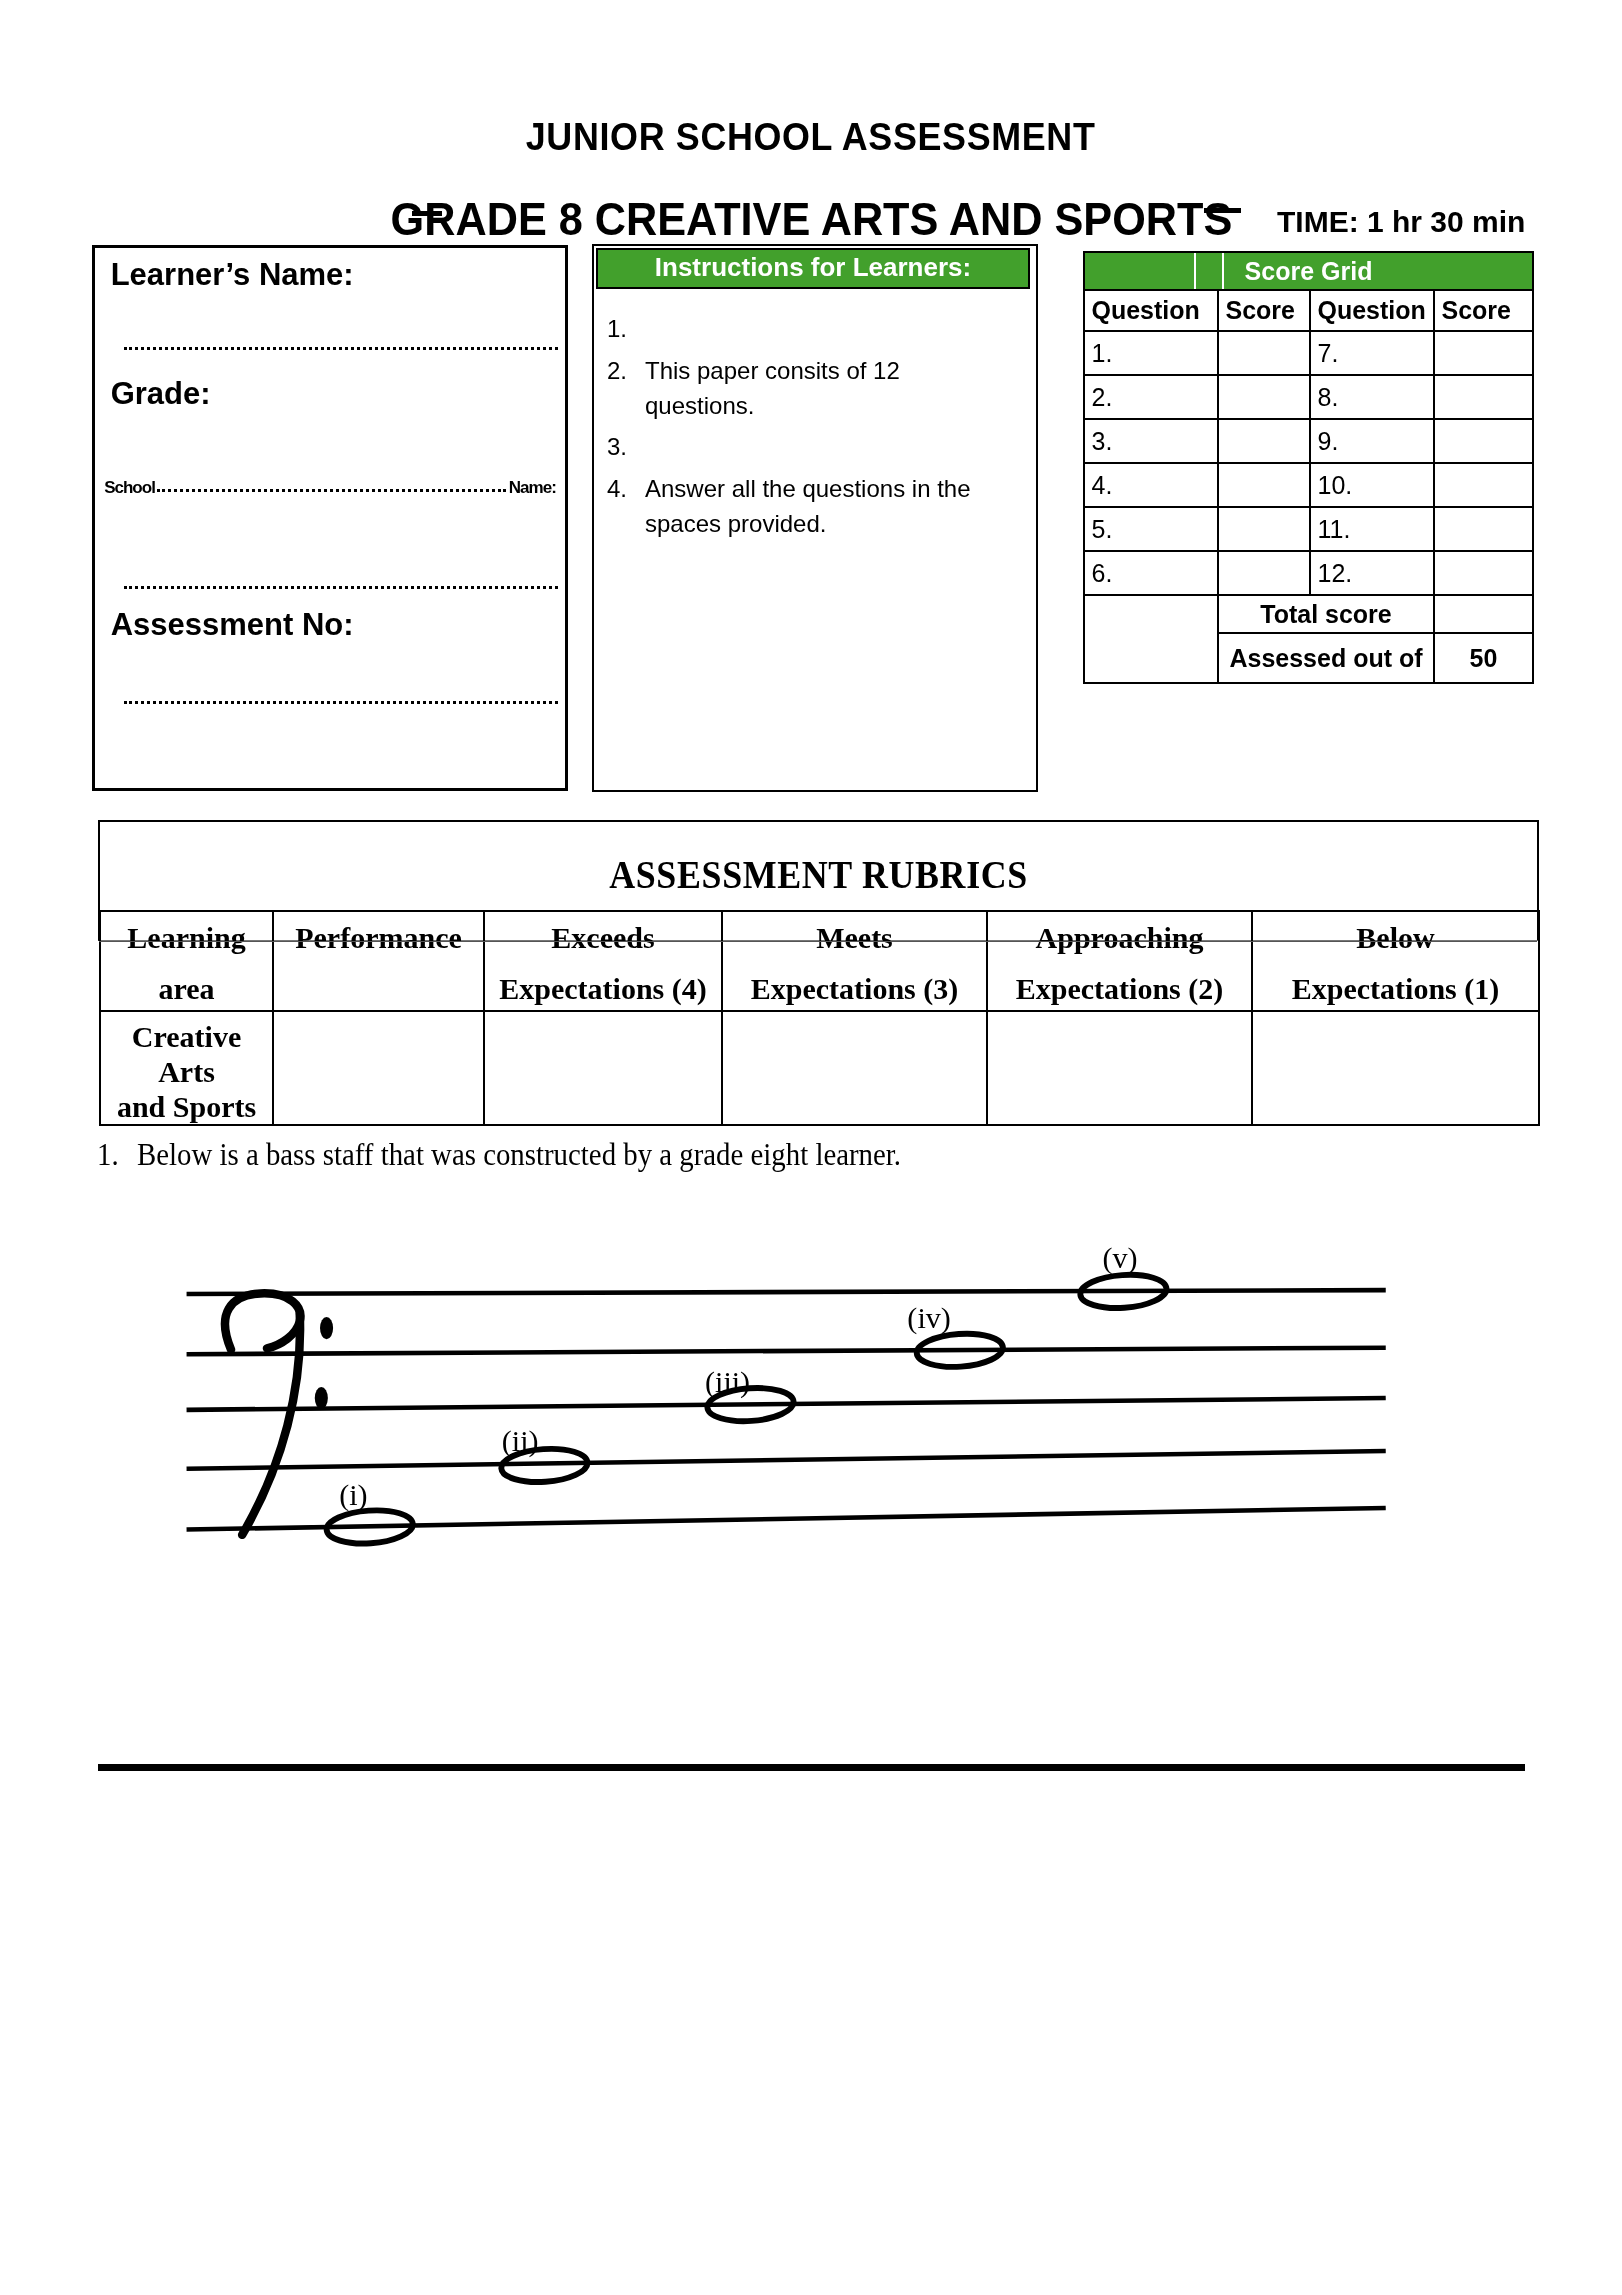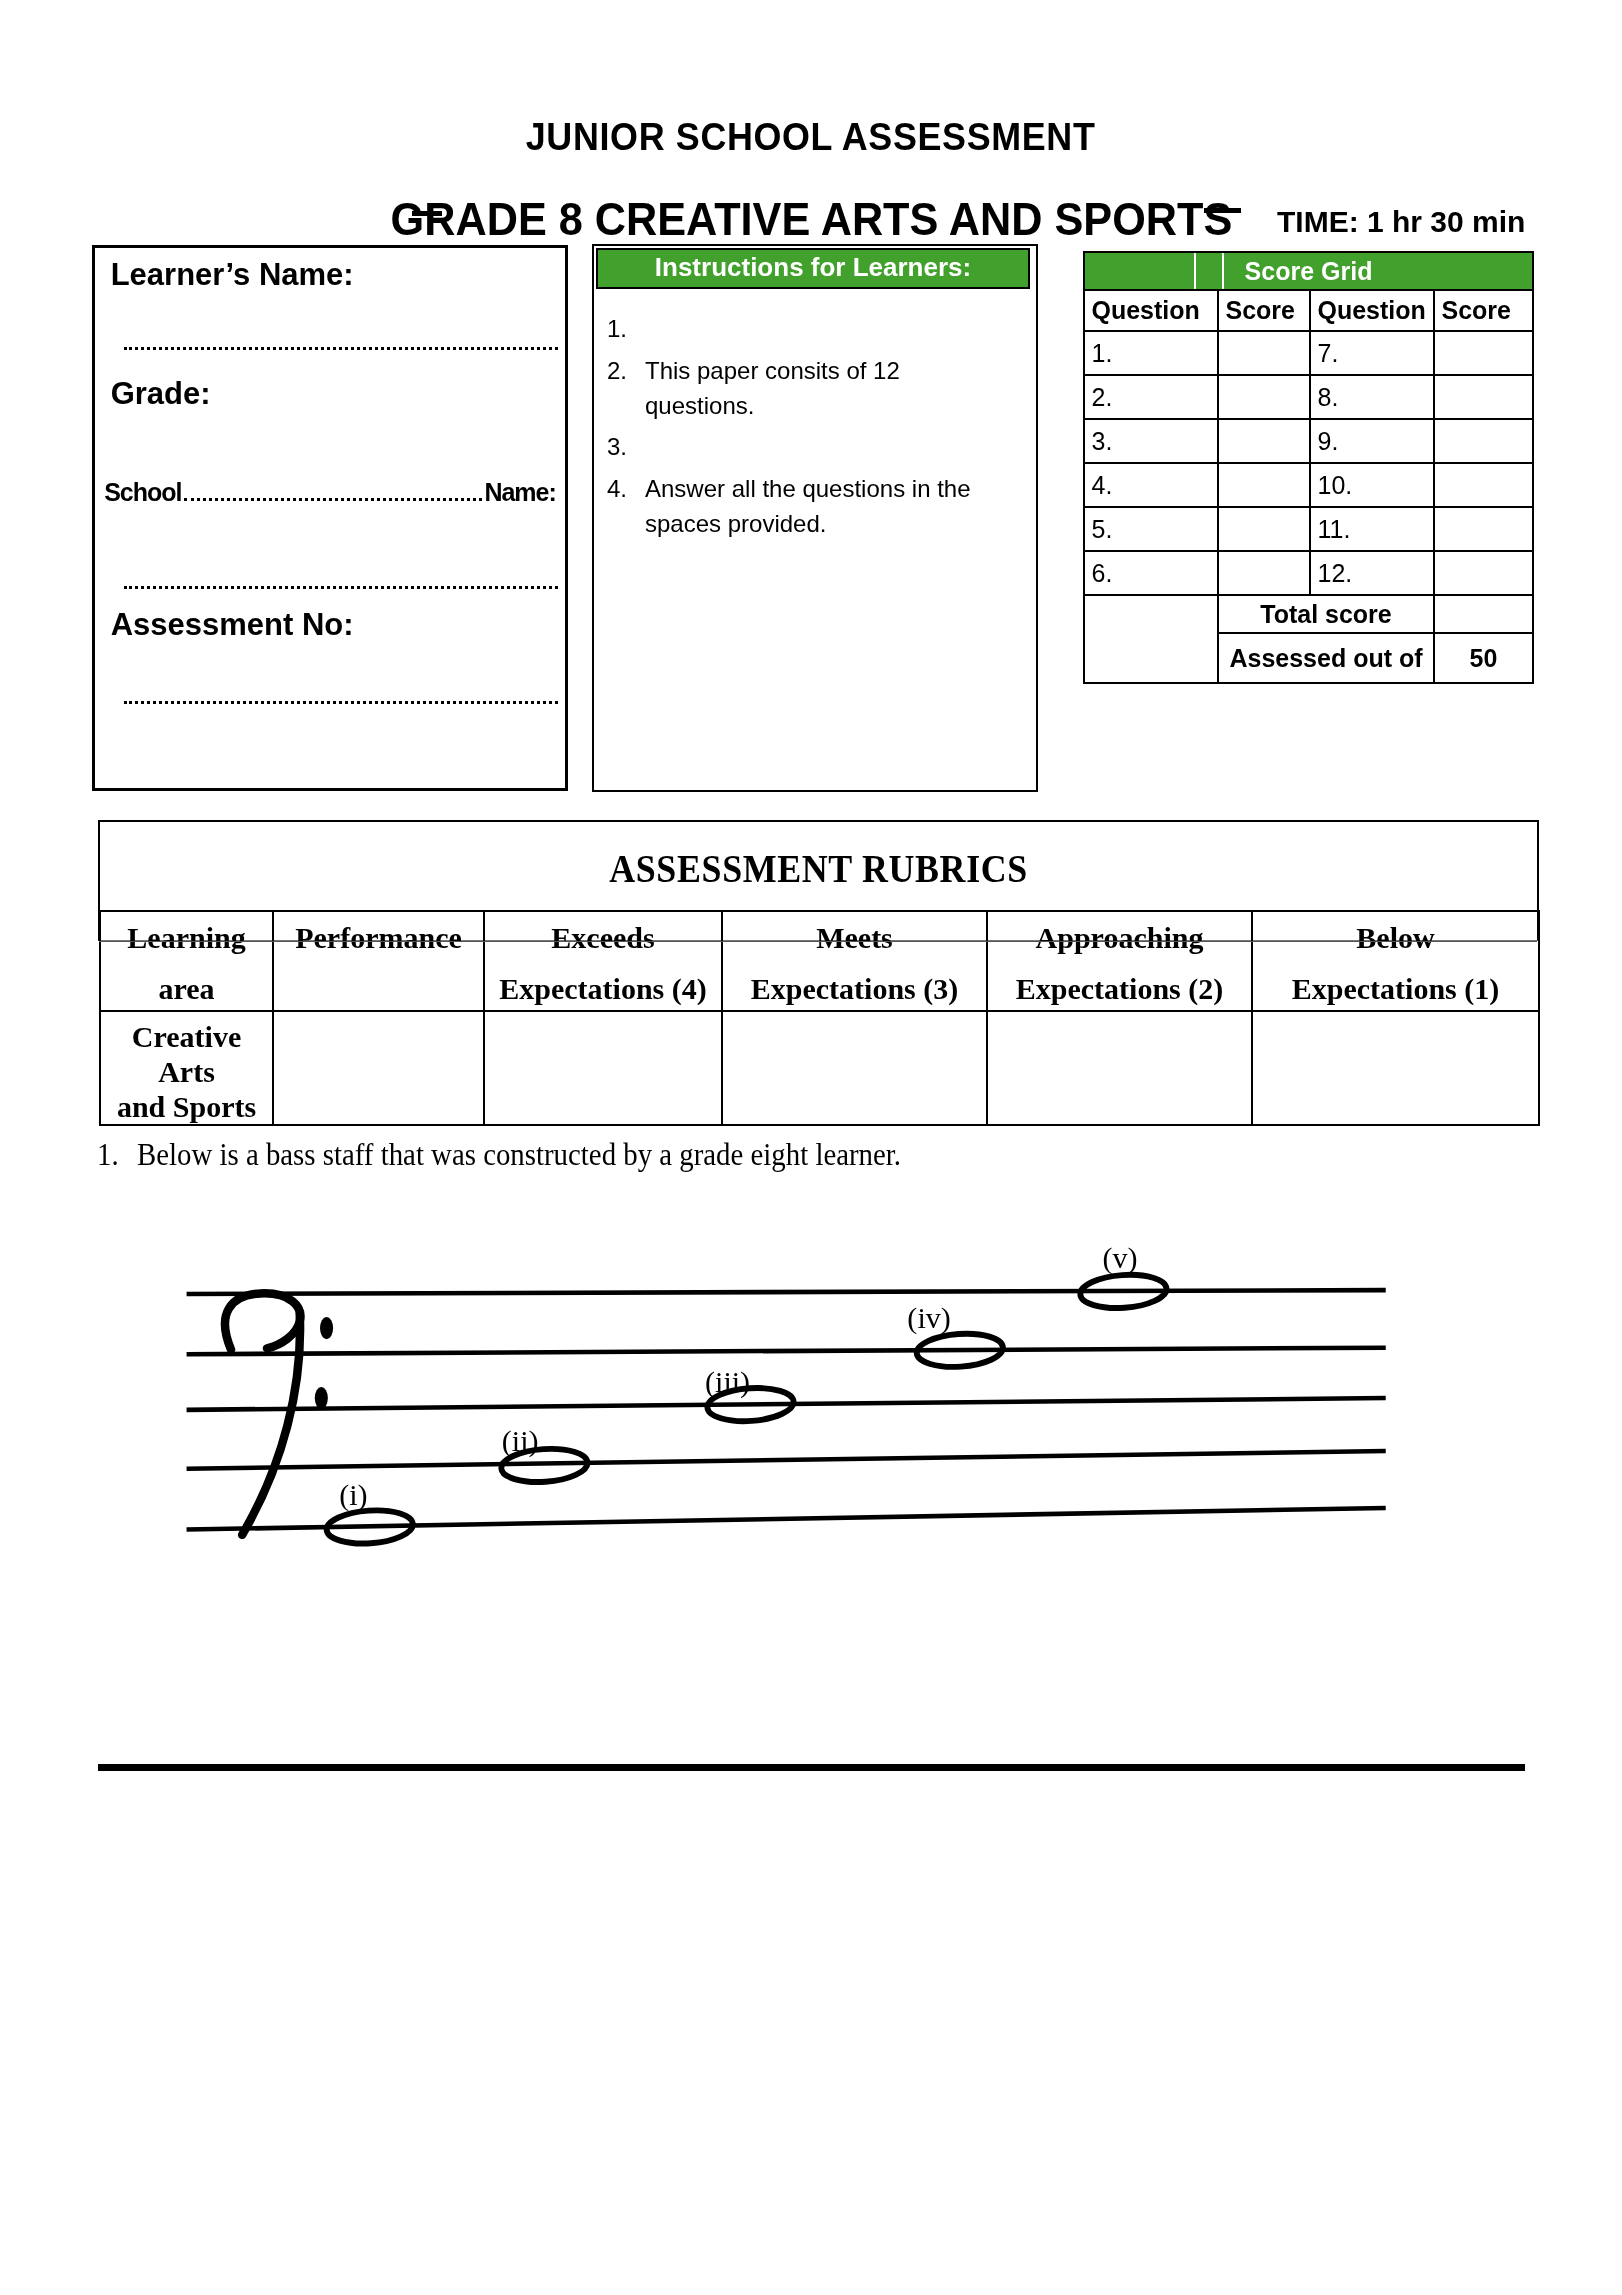--- a/index.html
+++ b/index.html
@@ -21,21 +21,21 @@
   .sub-dash { background:#000; height:5.2px; }
   .dash-l { left:412px; top:211px; width:30px; }
   .dash-r { left:1204px; top:208px; width:37px; }
   .time-label { left:1277px; top:205px; font-size:30px; font-weight:bold; }
 
   
   .learner-box { left:92px; top:245px; width:476px; height:546px; border:3.9px solid #000; }
   .learner-box .lbl { position:absolute; left:15.7px; font-size:31px; font-weight:bold; }
   .dotline { position:absolute; border-bottom:3.3px dotted #000; }
   .school-row { position:absolute; left:9.2px; right:9.2px; top:230px;
-    display:flex; align-items:flex-end; font-size:25px; font-weight:bold; letter-spacing:-1px; }
+    display:flex; align-items:flex-end; font-size:17px; font-weight:bold; letter-spacing:-1px; }
   .school-row .dots { flex:1; border-bottom:3.3px dotted #000; margin:0 2.6px 5.9px 2.6px; height:6.5px; }
 
   
   .instr-box { left:592px; top:244px; width:446px; height:548px; border:2.6px solid #000; }
   .instr-head { position:absolute; left:2px; right:6px; top:2px; height:41px;
     background:var(--green); border:2px solid #000; color:#fff;
     font-size:26px; font-weight:bold; text-align:center; line-height:35px; }
   .instr-list { position:absolute; left:13px; right:9.2px; top:65px; }
   .instr-item { display:flex; margin-bottom:6.5px; font-size:24px; line-height:35px; }
   .instr-item .num { width:38px; flex:0 0 38px; }
@@ -50,21 +50,21 @@
   .score-head-cell .wline { position:absolute; top:0; bottom:0; width:2px; background:#fff; }
   .score-table .colhead td { font-weight:bold; height:41px; }
   .score-table .qrow td { height:44px; vertical-align:middle; }
   .score-table .trow td, .score-table .arow td { font-weight:bold; text-align:center; }
   .score-table .trow td { height:38px; }
   .score-table .arow td { height:50px; }
 
   
   .rubrics-titlebox { left:98px; top:820px; width:1441px; height:121px;
     border:2px solid #000; border-bottom:0.7px solid #777; text-align:center; }
-  .rubrics-title { margin-top:24px; font-size:39px; font-weight:bold; letter-spacing:0.7px; }
+  .rubrics-title { margin-top:30px; font-size:39px; font-weight:bold; letter-spacing:0.7px; }
   .rubrics-overline { left:99px; top:941px; width:1438px; height:1.3px; background:#555; }
   .rubrics-table { position:absolute; left:99px; top:910px; width:1440px;
     border-collapse:collapse; table-layout:fixed;
     font-family:"Liberation Serif", serif; font-weight:bold; text-align:center; }
   .rubrics-table td { border:2.6px solid #000; vertical-align:top; font-size:30px; }
   .rubrics-table .hrow td { height:100px; padding-top:9.2px; }
   .rubrics-table .hrow .l2 { margin-top:17px; }
   .rubrics-table .brow td { height:111px; padding-top:6.5px; line-height:35px; }
 
   

